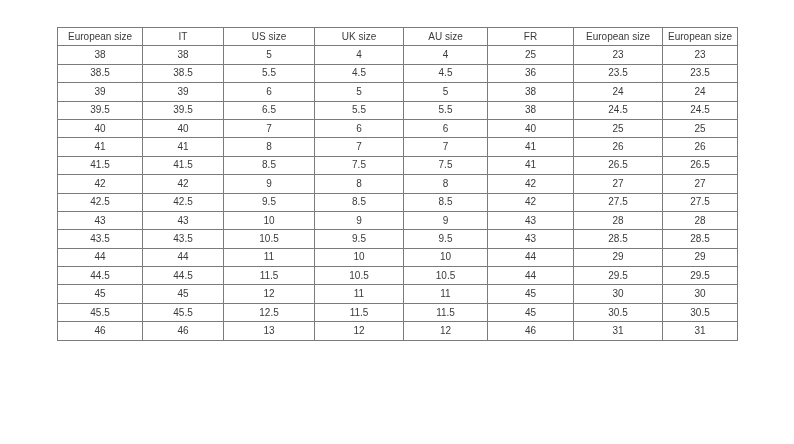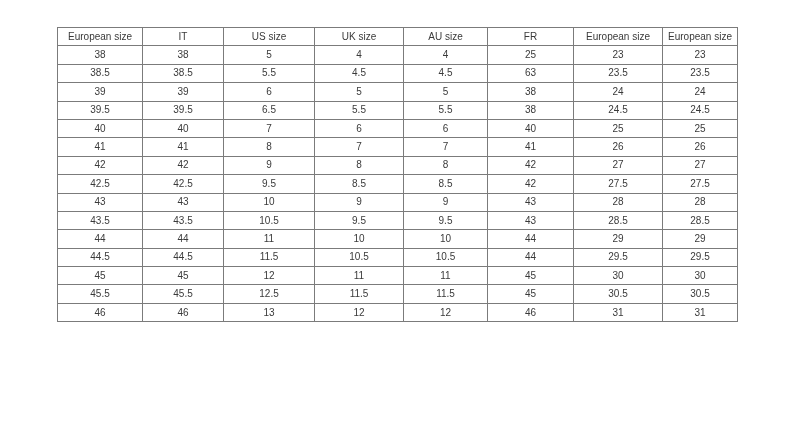--- a/index.html
+++ b/index.html
@@ -81,21 +81,21 @@
           <td>25</td>
           <td>23</td>
           <td>23</td>
         </tr>
         <tr>
           <td>38.5</td>
           <td>38.5</td>
           <td>5.5</td>
           <td>4.5</td>
           <td>4.5</td>
-          <td>63</td>
+          <td>36</td>
           <td>23.5</td>
           <td>23.5</td>
         </tr>
         <tr>
           <td>39</td>
           <td>39</td>
           <td>6</td>
           <td>5</td>
           <td>5</td>
           <td>38</td>
@@ -126,20 +126,30 @@
           <td>41</td>
           <td>41</td>
           <td>8</td>
           <td>7</td>
           <td>7</td>
           <td>41</td>
           <td>26</td>
           <td>26</td>
         </tr>
         <tr>
+          <td>41.5</td>
+          <td>41.5</td>
+          <td>8.5</td>
+          <td>7.5</td>
+          <td>7.5</td>
+          <td>41</td>
+          <td>26.5</td>
+          <td>26.5</td>
+        </tr>
+        <tr>
           <td>42</td>
           <td>42</td>
           <td>9</td>
           <td>8</td>
           <td>8</td>
           <td>42</td>
           <td>27</td>
           <td>27</td>
         </tr>
         <tr>

